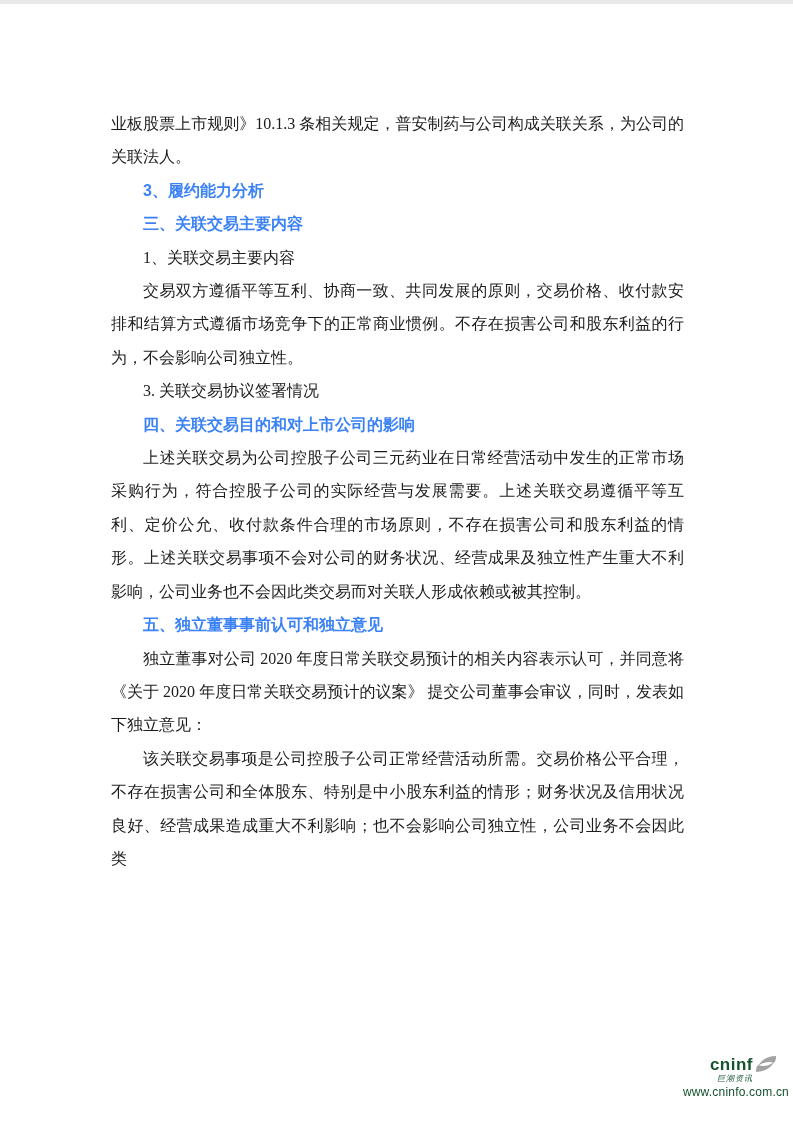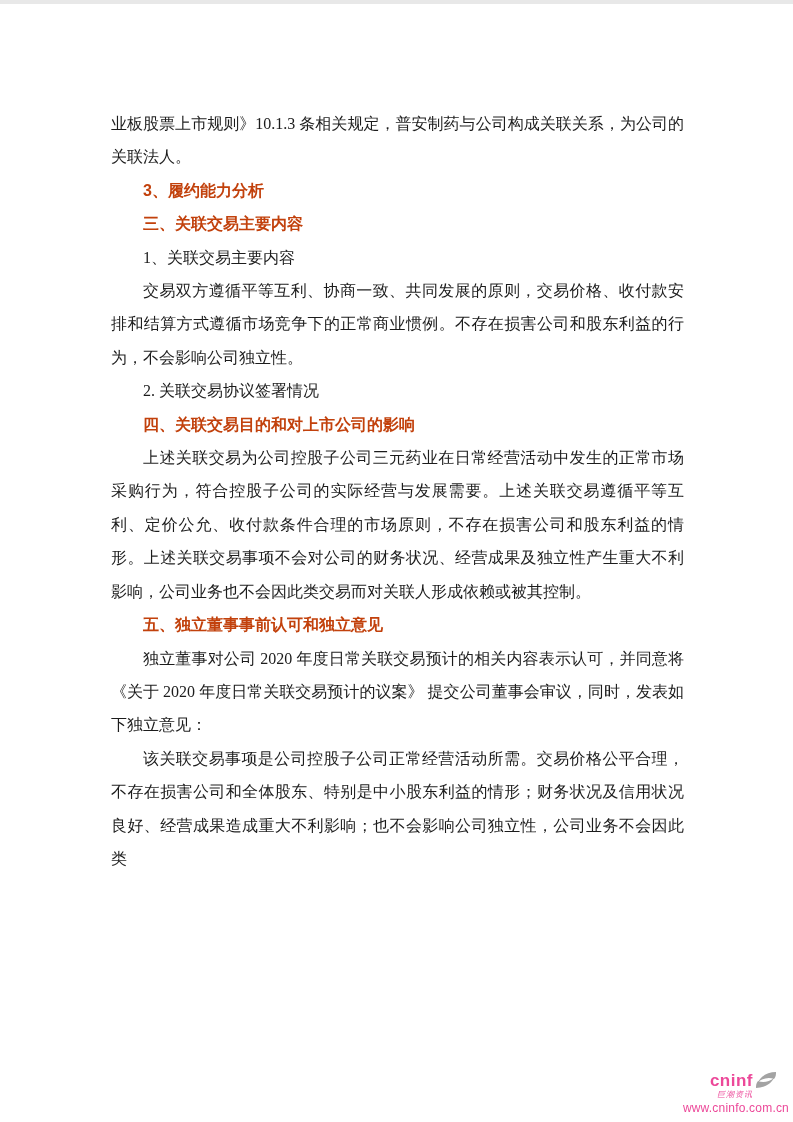--- a/index.html
+++ b/index.html
@@ -25,30 +25,30 @@
   .para {
     margin: 0;
     text-indent: 2em;
     word-break: break-all;
   }
   .para.no-indent { text-indent: 0; }
   .head {
     margin: 0;
     text-indent: 2em;
     font-weight: bold;
-    color: #c2410c;
+    color: #3b82f6;
     font-family: "Liberation Sans", "DejaVu Sans", sans-serif;
     word-break: break-all;
   }
   .cninfo {
     position: absolute;
     right: 4px;
-    bottom: 12px;
+    bottom: 28px;
     text-align: right;
-    color: #ec4899;
+    color: #14532d;
     font-family: "Liberation Sans", "DejaVu Sans", sans-serif;
     line-height: 1;
   }
   .logo-row {
     display: flex;
     align-items: center;
     justify-content: flex-end;
     gap: 2px;
     margin-right: 12px;
   }
@@ -70,21 +70,21 @@
 <body>
 
 <div class="page">
 
   <div class="content">
     <p class="para no-indent">业板股票上市规则》10.1.3 条相关规定，普安制药与公司构成关联关系，为公司的关联法人。</p>
     <p class="head">3、履约能力分析</p>
     <p class="head">三、关联交易主要内容</p>
     <p class="para">1、关联交易主要内容</p>
     <p class="para">交易双方遵循平等互利、协商一致、共同发展的原则，交易价格、收付款安排和结算方式遵循市场竞争下的正常商业惯例。不存在损害公司和股东利益的行为，不会影响公司独立性。</p>
-    <p class="para">2. 关联交易协议签署情况</p>
+    <p class="para">3. 关联交易协议签署情况</p>
     <p class="head">四、关联交易目的和对上市公司的影响</p>
     <p class="para">上述关联交易为公司控股子公司三元药业在日常经营活动中发生的正常市场采购行为，符合控股子公司的实际经营与发展需要。上述关联交易遵循平等互利、定价公允、收付款条件合理的市场原则，不存在损害公司和股东利益的情形。上述关联交易事项不会对公司的财务状况、经营成果及独立性产生重大不利影响，公司业务也不会因此类交易而对关联人形成依赖或被其控制。</p>
     <p class="head">五、独立董事事前认可和独立意见</p>
     <p class="para">独立董事对公司 2020 年度日常关联交易预计的相关内容表示认可，并同意将《关于 2020 年度日常关联交易预计的议案》 提交公司董事会审议，同时，发表如下独立意见：</p>
     <p class="para">该关联交易事项是公司控股子公司正常经营活动所需。交易价格公平合理，不存在损害公司和全体股东、特别是中小股东利益的情形；财务状况及信用状况良好、经营成果造成重大不利影响；也不会影响公司独立性，公司业务不会因此类</p>
   </div>
 
   <div class="cninfo">
     <div class="logo-row">
       <span class="logo-word">cninf</span>

